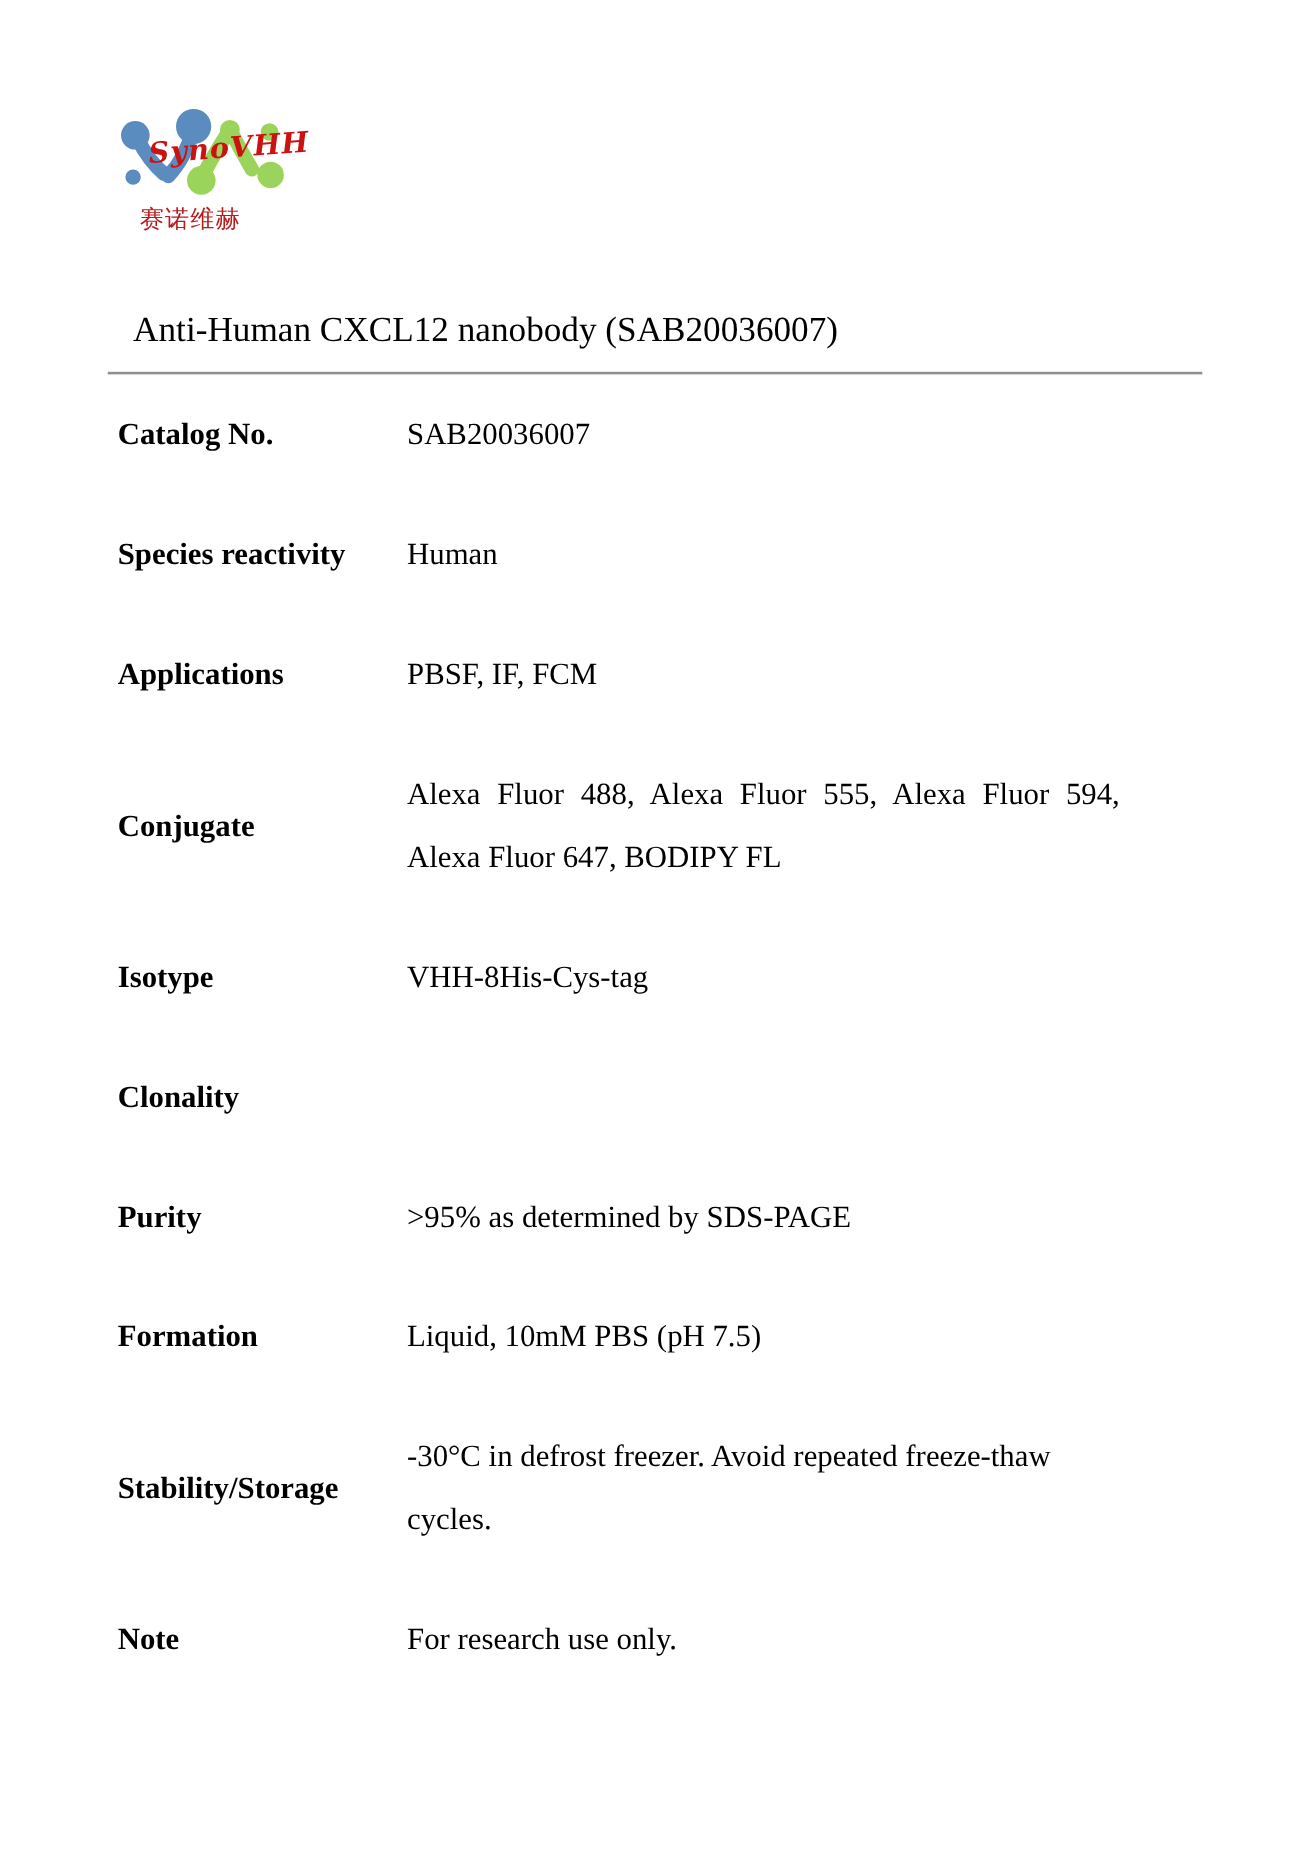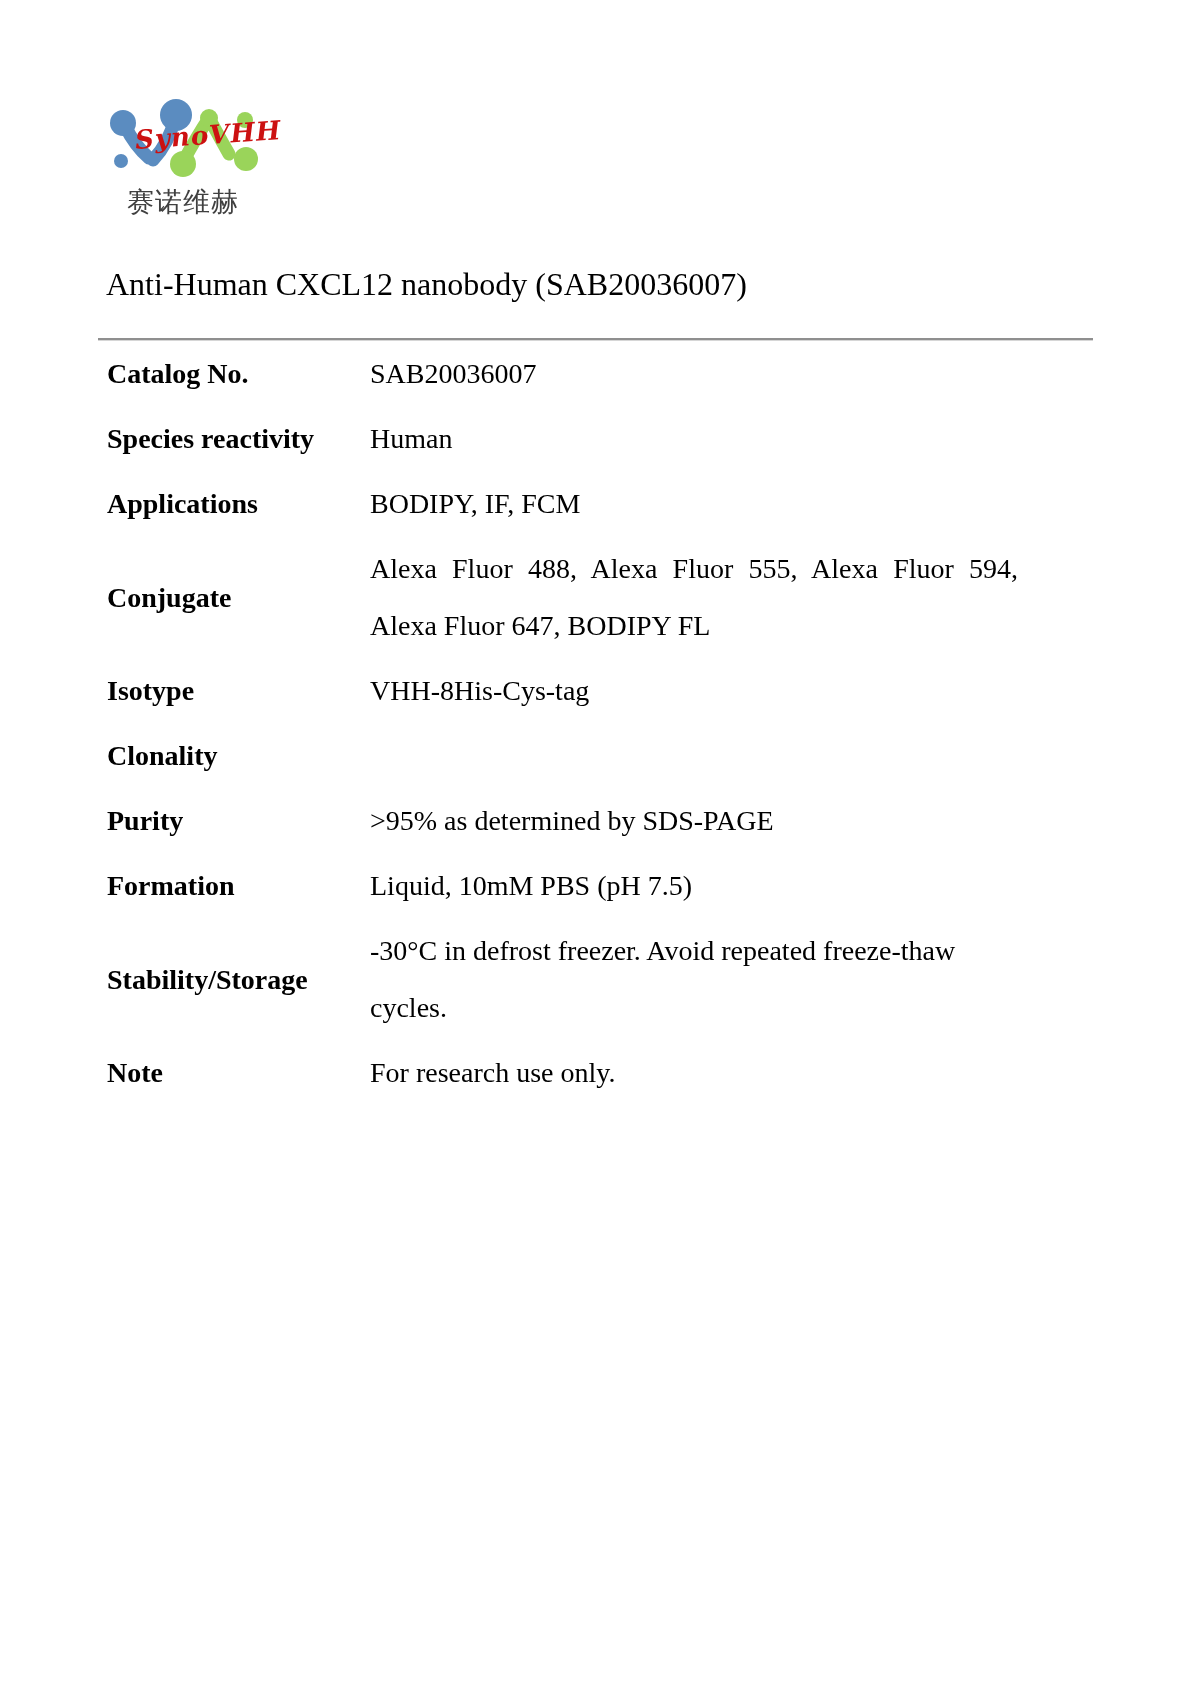--- a/index.html
+++ b/index.html
@@ -32,32 +32,32 @@
     font-size: 26px;
     letter-spacing: 1px;
     transform: rotate(-4deg);
     white-space: nowrap;
   }
   .brand-cn {
     position: absolute;
     left: 22px;
     top: 86px;
     font-family: "Liberation Sans", sans-serif;
-    font-size: 27px;
+    font-size: 22px;
     letter-spacing: 1px;
-    color: #404040;
+    color: #b91c1c;
     white-space: nowrap;
   }
 
   
   .title {
     position: absolute;
     left: 106px;
     top: 266px;
-    margin: 0;
+    margin: 15px;
     font-size: 32px;
     font-weight: normal;
     white-space: nowrap;
   }
 
   
   .divider {
     position: absolute;
     left: 98px;
     top: 338px;
@@ -66,21 +66,21 @@
     box-shadow: 0 1px 0 #d6d6d6;
   }
 
   
   .spec-table {
     position: absolute;
     left: 107px;
     top: 341px;
     width: 912px;
   }
-  .row { display: flex; padding: 4px 0; }
+  .row { display: flex; padding: 26px 0; }
   .cell { font-size: 28px; line-height: 57px; }
   .label {
     flex: none;
     width: 263px;
     font-weight: bold;
     align-self: center;
   }
   .value { width: 648px; }
   .value.justify { text-align: justify; }
 </style>
@@ -122,21 +122,21 @@
     </div>
 
 
     <div class="row">
       <div class="cell label">Species reactivity</div>
       <div class="cell value">Human</div>
     </div>
 
     <div class="row">
       <div class="cell label">Applications</div>
-      <div class="cell value">BODIPY, IF, FCM</div>
+      <div class="cell value">PBSF, IF, FCM</div>
     </div>
 
     <div class="row">
       <div class="cell label">Conjugate</div>
       <div class="cell value justify">Alexa Fluor 488, Alexa Fluor 555, Alexa Fluor 594, Alexa Fluor 647, BODIPY FL</div>
     </div>
 
 
     <div class="row">
       <div class="cell label">Isotype</div>

